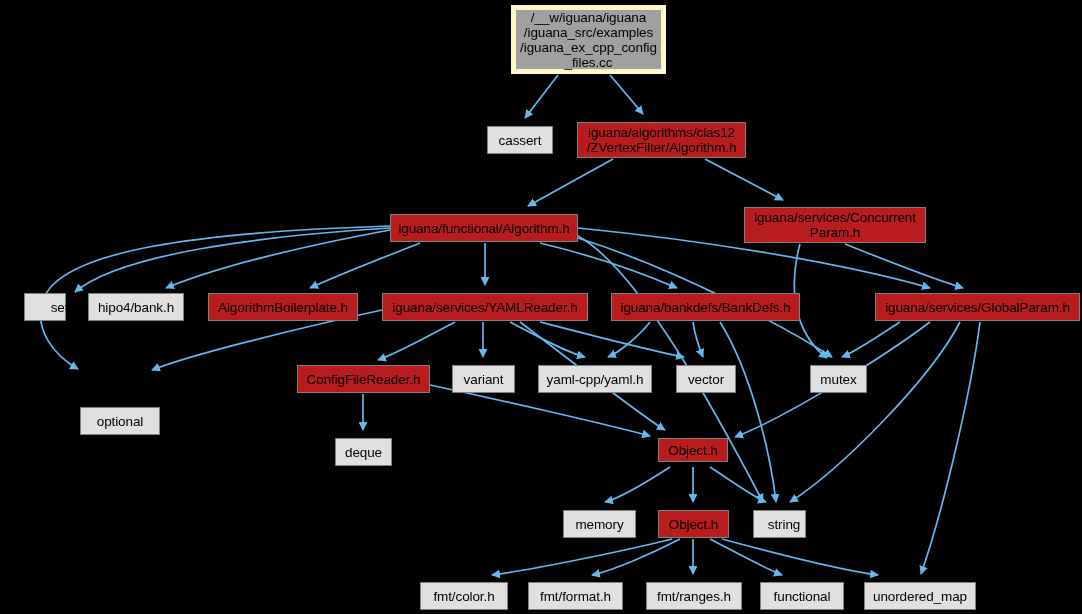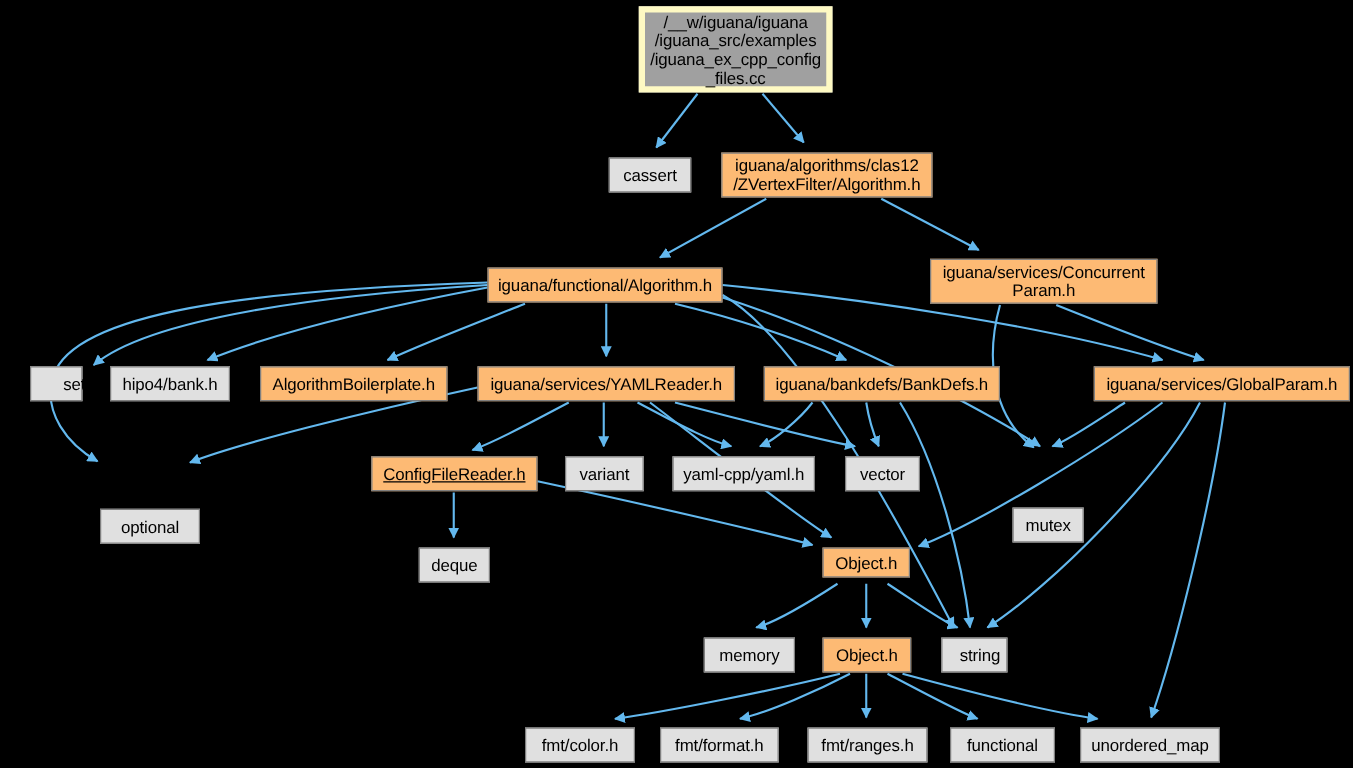--- a/index.html
+++ b/index.html
@@ -38,21 +38,21 @@
     line-height: 15px;
     color: #000000;
     letter-spacing: -0.1px;
     white-space: pre-line;
     padding: 0 3px;
   }
   .node.system {
     background: #e0e0e0;
   }
   .node.project {
-    background: #fdba74;
+    background: #b91c1c;
   }
   .node.root {
     background: #a0a0a0;
     border: 5px solid #fef9c3;
   }
 </style>
 </head>
 <body>
 
 <div id="graph-root">
@@ -114,25 +114,25 @@
       <div class="node project" style="left: 390px; top: 214px; width: 188px; height: 28px;">iguana/functional/Algorithm.h</div>
       <div class="node project" style="left: 744px; top: 207px; width: 182px; height: 36px;">iguana/services/Concurrent
 Param.h</div>
       <div class="node system" style="left: 24px; top: 293px; width: 42px; height: 28px; padding-left: 32px;">set</div>
       <div class="node system" style="left: 88px; top: 293px; width: 96px; height: 28px;">hipo4/bank.h</div>
       <div class="node project" style="left: 208px; top: 293px; width: 150px; height: 28px;">AlgorithmBoilerplate.h</div>
       <div class="node project" style="left: 382px; top: 293px; width: 206px; height: 28px;">iguana/services/YAMLReader.h</div>
       <div class="node project" style="left: 611px; top: 293px; width: 189px; height: 28px;">iguana/bankdefs/BankDefs.h</div>
       <div class="node project" style="left: 875px; top: 293px; width: 205px; height: 28px;">iguana/services/GlobalParam.h</div>
       <div class="node system" style="left: 80px; top: 365px; width: 80px; height: 28px; margin-top: 42px;">optional</div>
-      <div class="node project" style="left: 297px; top: 365px; width: 133px; height: 28px; text-decoration: underline;">ConfigFileReader.h</div>
+      <div class="node project" style="left: 297px; top: 365px; width: 133px; height: 28px;">ConfigFileReader.h</div>
       <div class="node system" style="left: 452px; top: 365px; width: 63px; height: 28px;">variant</div>
       <div class="node system" style="left: 538px; top: 365px; width: 114px; height: 28px;">yaml-cpp/yaml.h</div>
       <div class="node system" style="left: 676px; top: 365px; width: 60px; height: 28px;">vector</div>
-      <div class="node system" style="left: 810px; top: 365px; width: 57px; height: 28px; margin-top: 41px;">mutex</div>
+      <div class="node system" style="left: 810px; top: 365px; width: 57px; height: 28px;">mutex</div>
       <div class="node system" style="left: 335px; top: 438px; width: 57px; height: 28px;">deque</div>
       <div class="node project" style="left: 658px; top: 438px; width: 70px; height: 24px;">Object.h</div>
       <div class="node system" style="left: 563px; top: 510px; width: 73px; height: 28px;">memory</div>
       <div class="node project" style="left: 658px; top: 510px; width: 71px; height: 28px;">Object.h</div>
       <div class="node system" style="left: 753px; top: 510px; width: 53px; height: 28px; padding-left: 12px;">string</div>
       <div class="node system" style="left: 420px; top: 582px; width: 88px; height: 28px;">fmt/color.h</div>
       <div class="node system" style="left: 528px; top: 582px; width: 95px; height: 28px;">fmt/format.h</div>
       <div class="node system" style="left: 646px; top: 582px; width: 96px; height: 28px;">fmt/ranges.h</div>
       <div class="node system" style="left: 760px; top: 582px; width: 84px; height: 28px;">functional</div>
       <div class="node system" style="left: 864px; top: 582px; width: 112px; height: 28px;">unordered_map</div>

